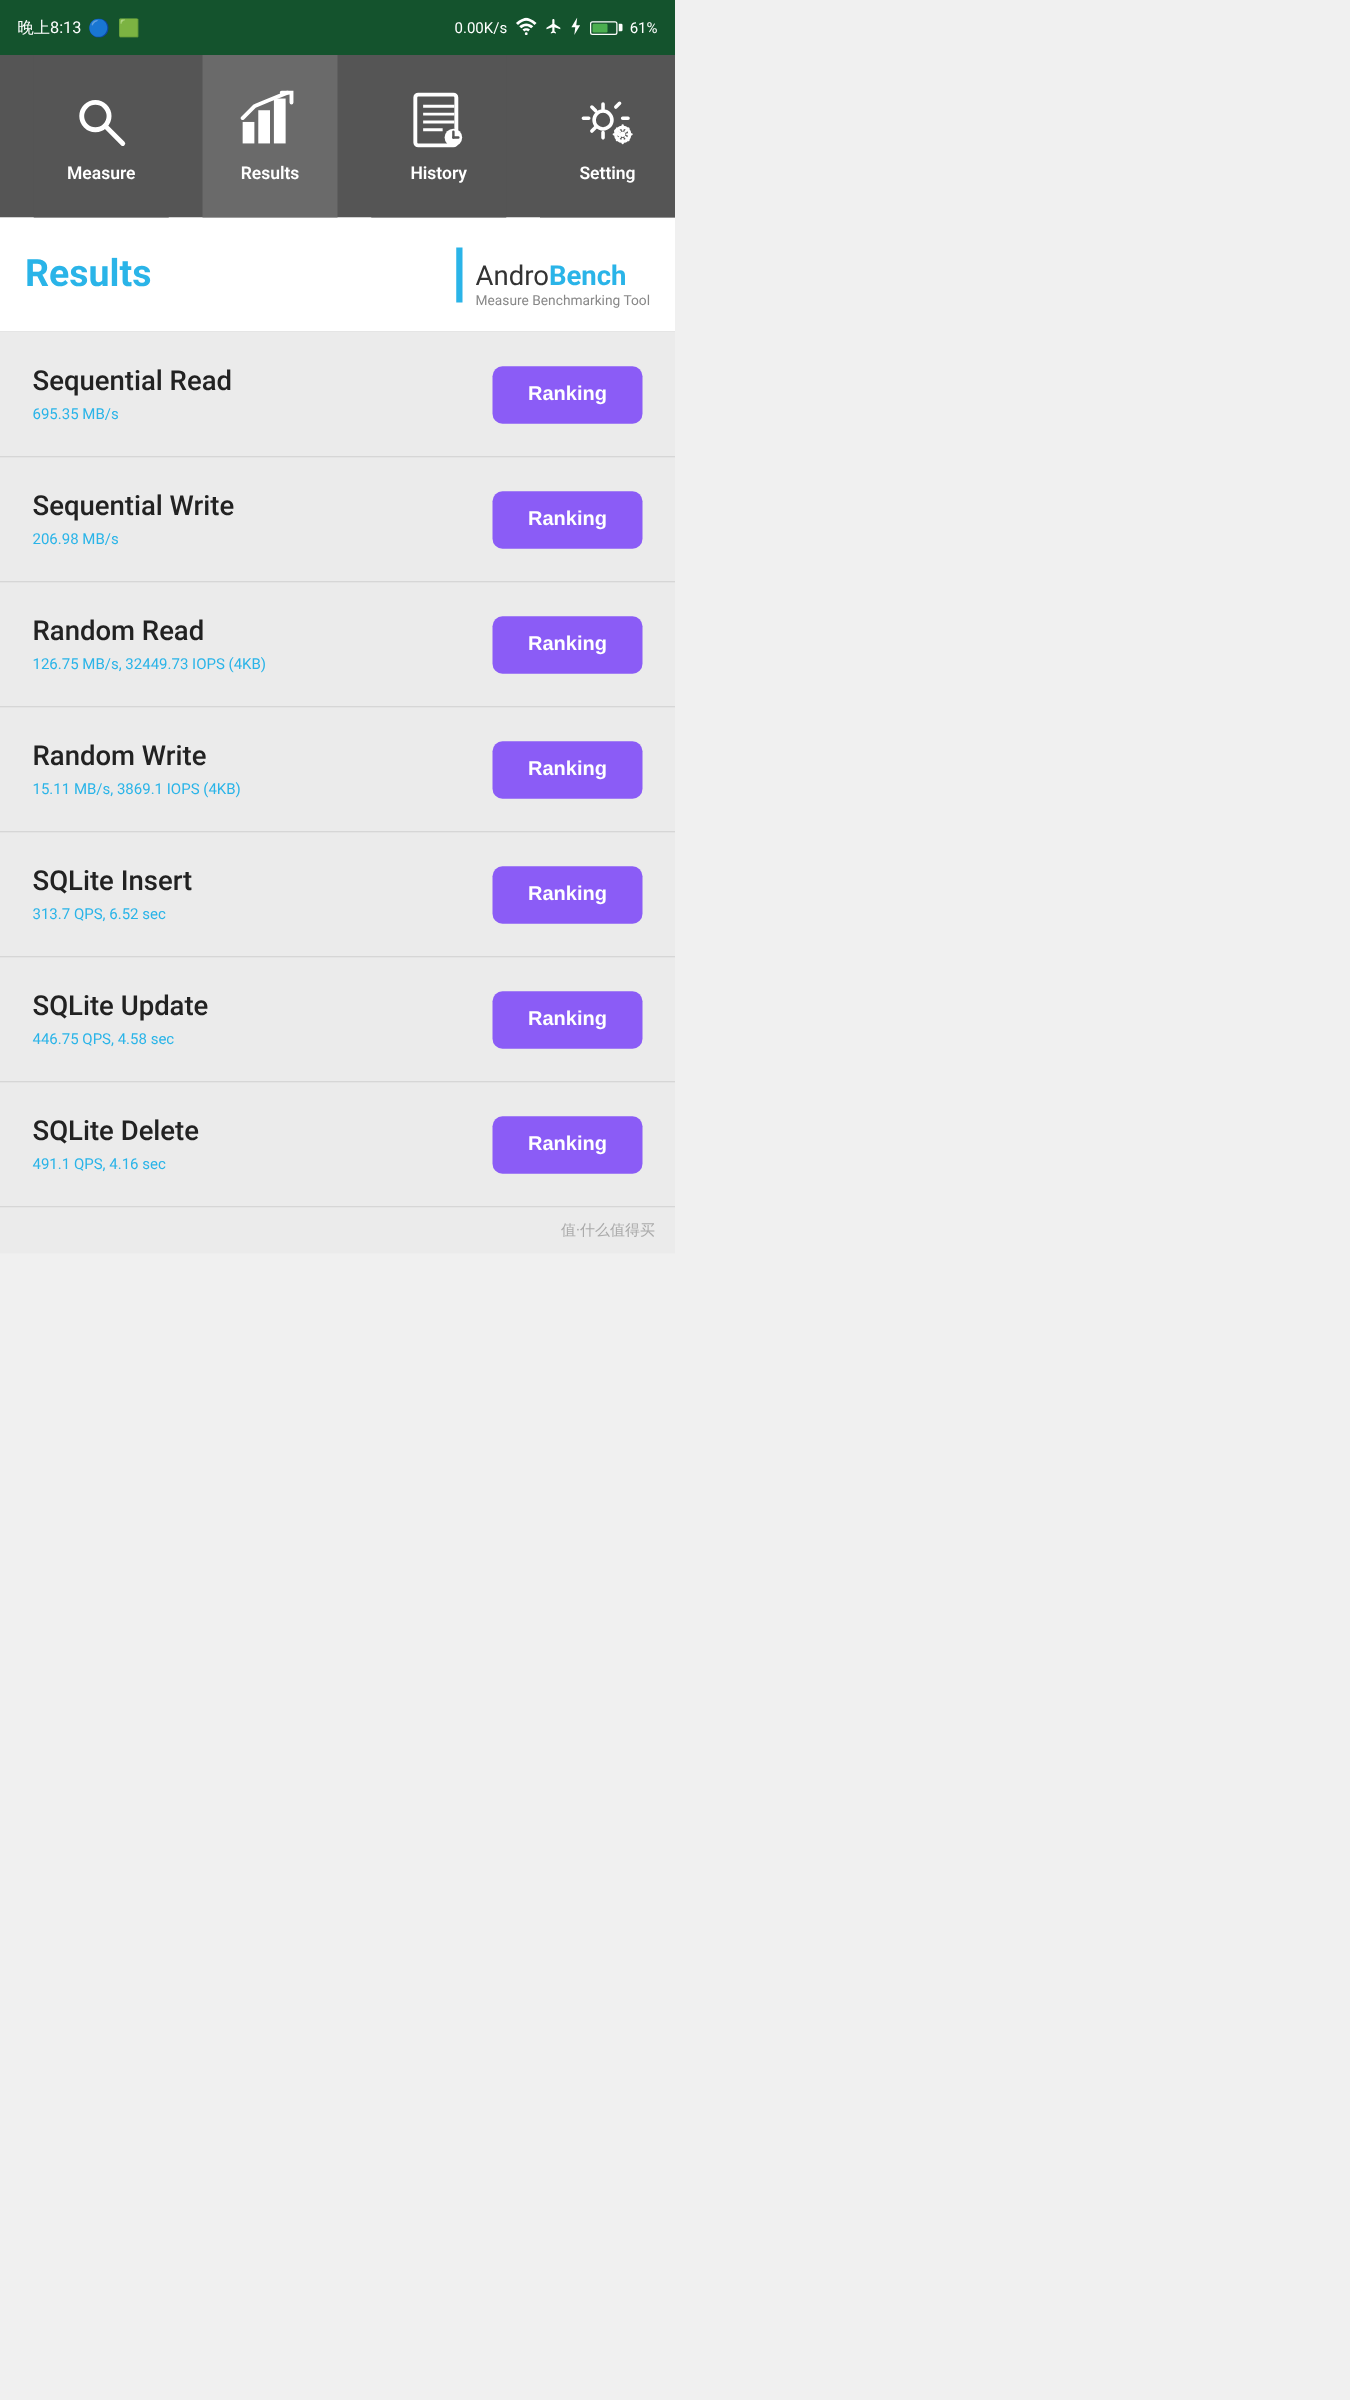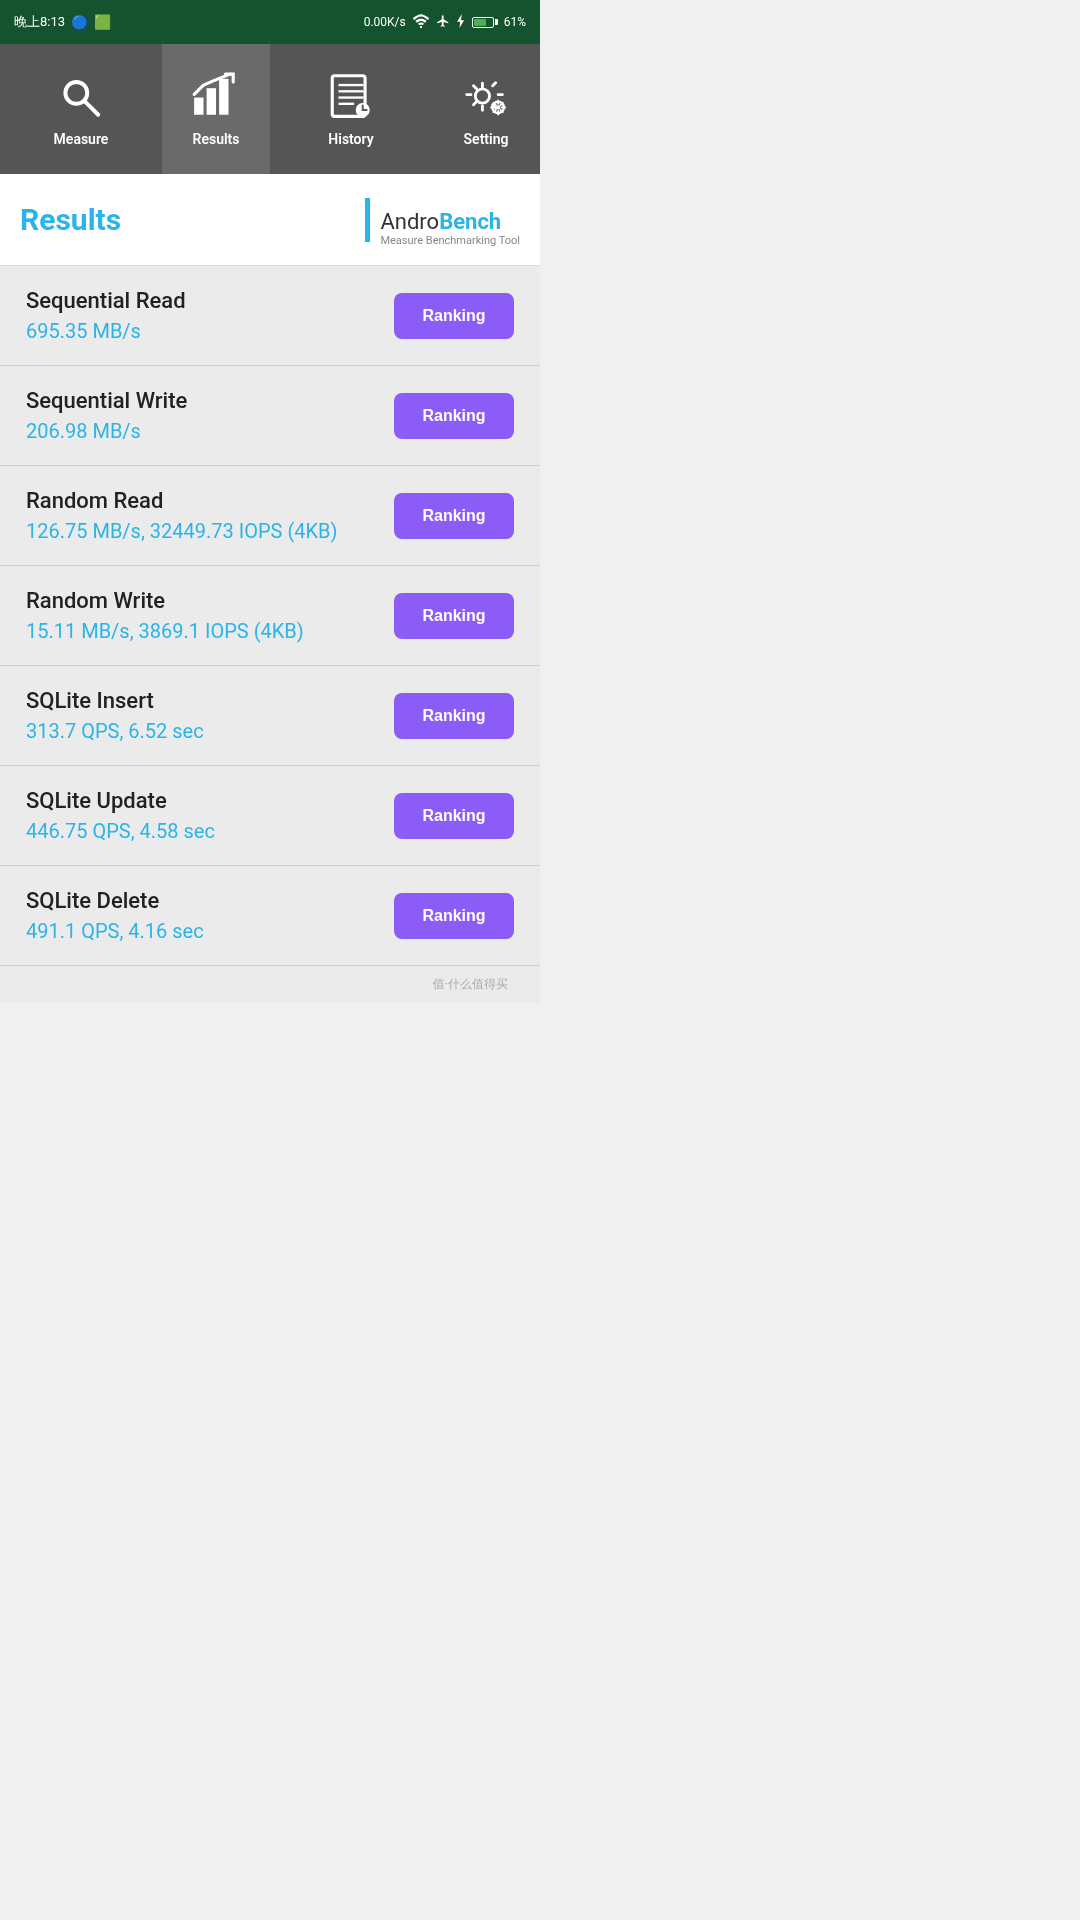--- a/index.html
+++ b/index.html
@@ -132,40 +132,40 @@
     .bench-info {
       flex: 1;
     }
     .bench-name {
       font-size: 22px;
       font-weight: 500;
       color: #222;
       margin-bottom: 6px;
     }
     .bench-value {
-      font-size: 20px;
+      font-size: 12px;
       color: #2ab4e8;
     }
     .ranking-btn {
       background: #8b5cf6;
       color: white;
       border: none;
       border-radius: 8px;
       padding: 14px 22px;
       font-size: 16px;
       font-weight: 600;
       cursor: pointer;
       min-width: 120px;
       text-align: center;
     }
 
     
     .footer-watermark {
       text-align: right;
-      padding: 10px 32px;
+      padding: 10px 16px;
       font-size: 12px;
       color: #aaa;
       background: #ebebeb;
     }
   </style>
 </head>
 <body>
 
 <div class="status-bar">
   <div class="status-left">

